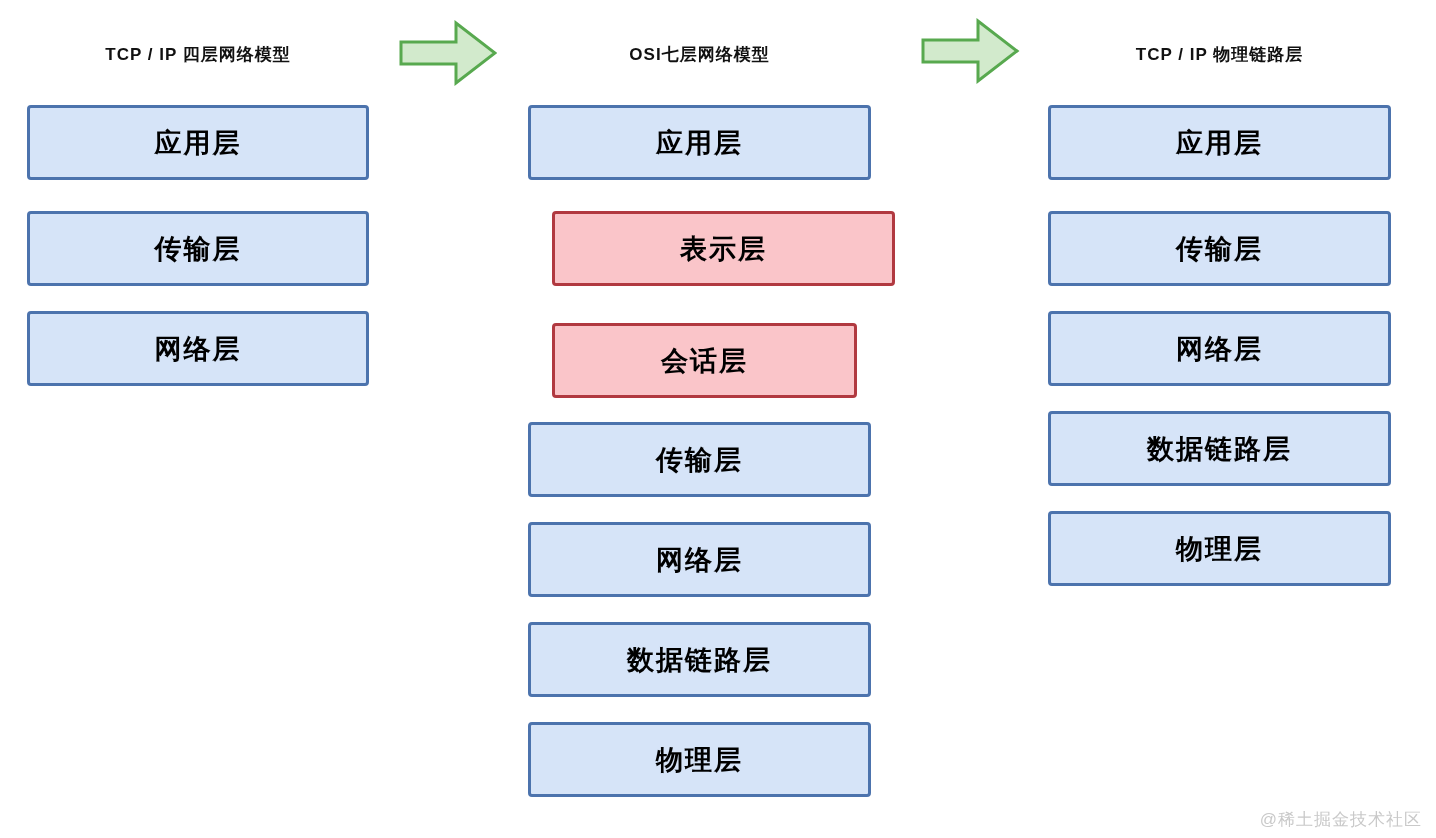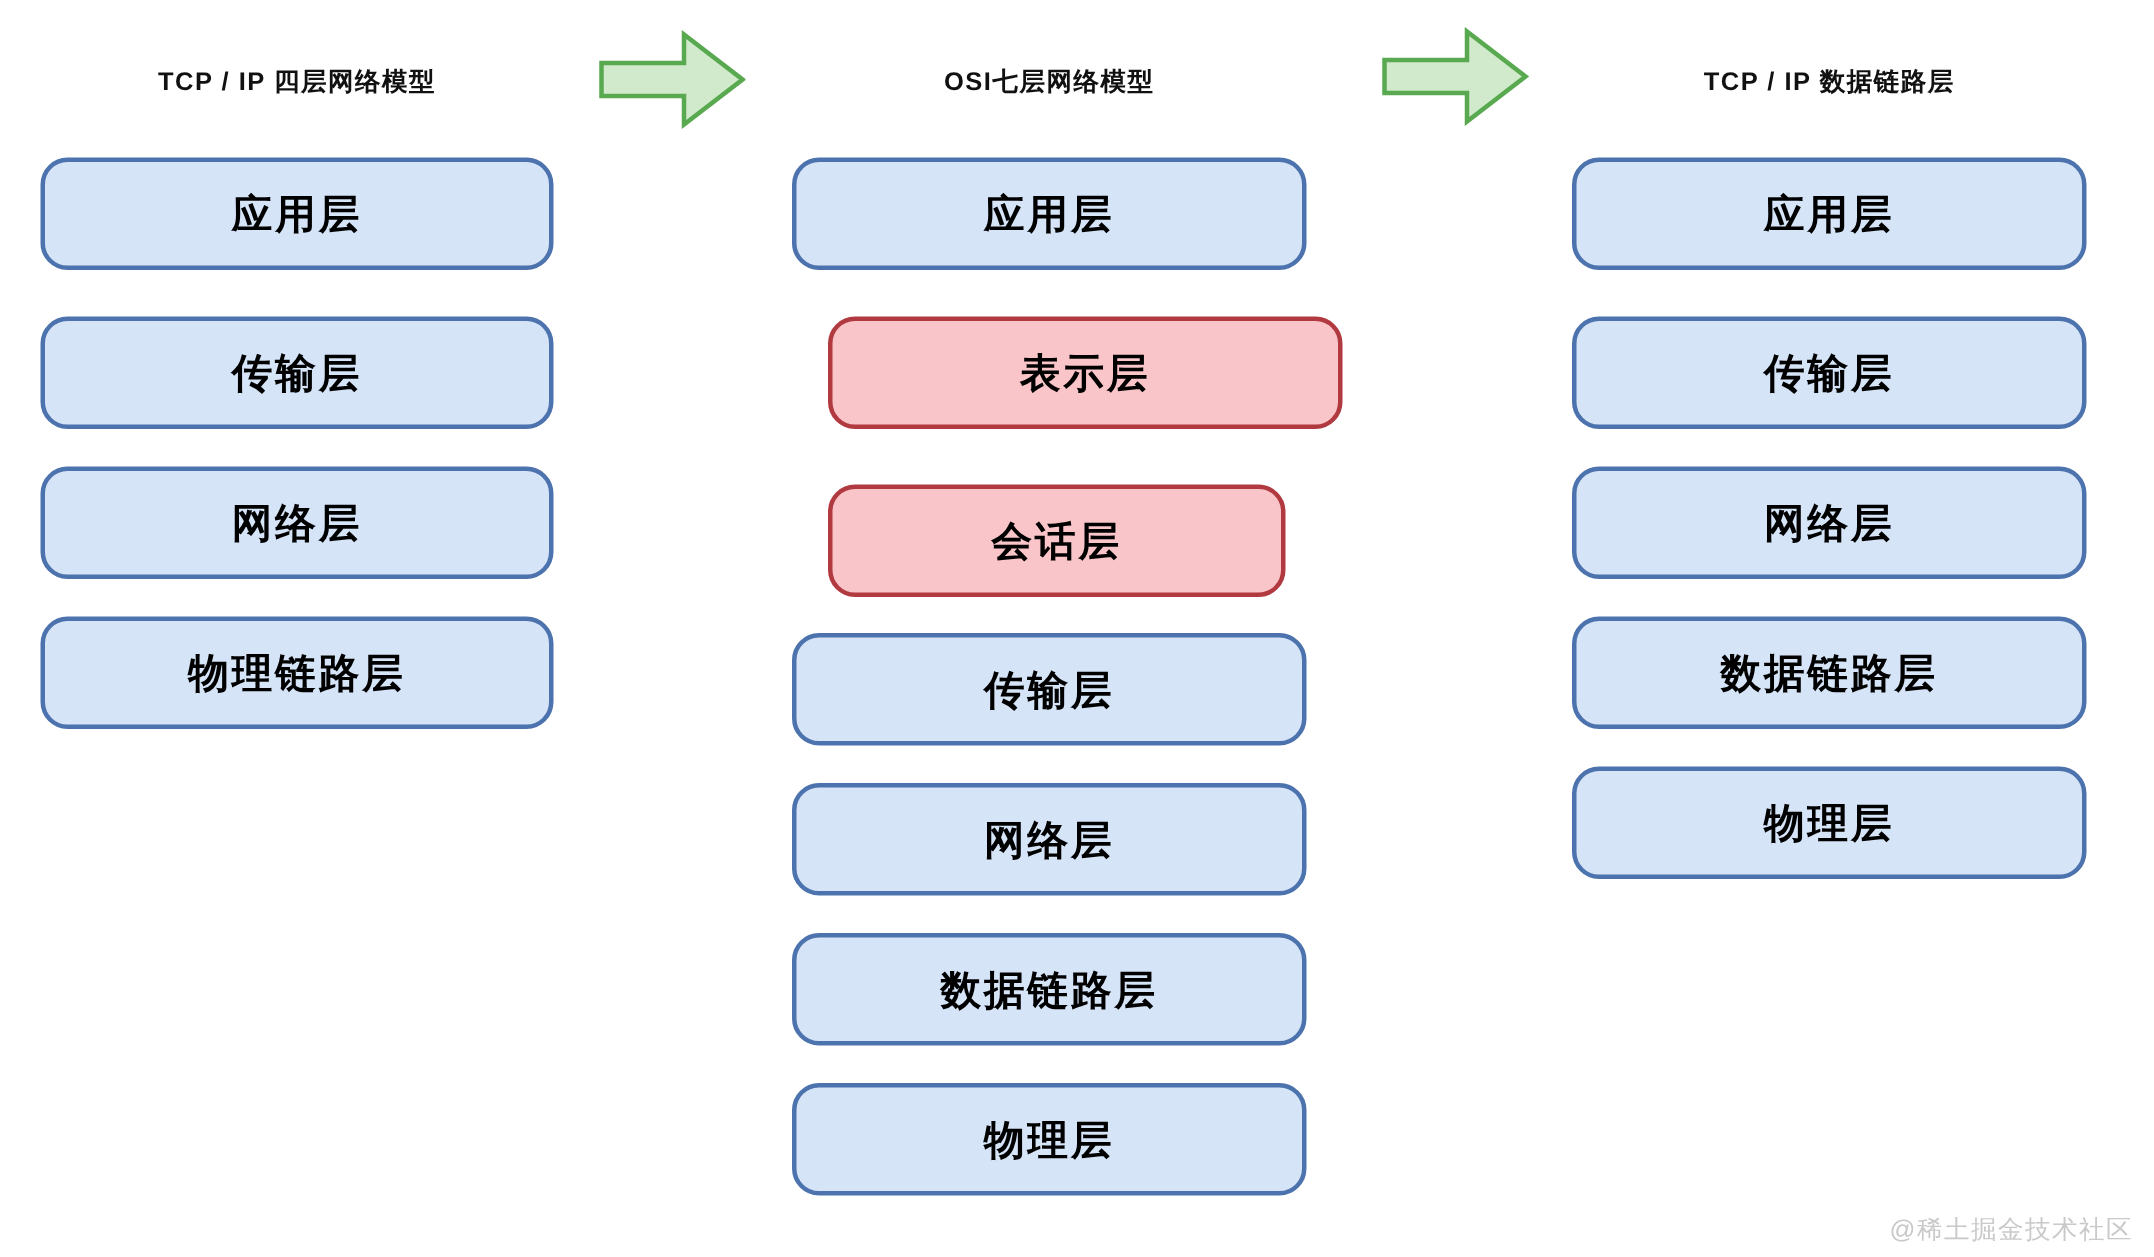--- a/index.html
+++ b/index.html
@@ -26,21 +26,21 @@
     font-size: 17px;
     font-weight: 600;
     letter-spacing: 1px;
     white-space: nowrap;
     color: #111111;
   }
   .layer-box {
     position: absolute;
     height: 75px;
     box-sizing: border-box;
-    border-radius: 18px;
+    border-radius: 4px;
     display: flex;
     align-items: center;
     justify-content: center;
     font-size: 27px;
     font-weight: 600;
     letter-spacing: 2px;
     color: #000000;
   }
   .layer-box.blue {
     background: #d6e4f8;
@@ -75,21 +75,20 @@
 <div class="canvas">
 
   <div class="col-title" style="left:27px; width:342px;">TCP / IP 四层网络模型</div>
 
   <div class="layer-box blue" style="left:27px; top:105px; width:342px;">应用层</div>
 
   <div class="layer-box blue" style="left:27px; top:211px; width:342px;">传输层</div>
 
   <div class="layer-box blue" style="left:27px; top:311px; width:342px;">网络层</div>
 
-  <div class="layer-box blue" style="left:27px; top:411px; width:342px;">物理链路层</div>
 
   <svg class="arrow-svg" style="left:399px; top:20px;" width="98" height="66" viewBox="0 0 98 66">
     <polygon points="2,22 57,22 57,3 96,33 57,63 57,44 2,44"></polygon>
   </svg>
 
   <div class="col-title" style="left:528px; width:343px;text-align:right;">OSI七层网络模型</div>
 
   <div class="layer-box blue" style="left:528px; top:105px; width:343px;">应用层</div>
 
   <div class="layer-box red" style="left:528px; top:211px; width:343px;">表示层</div>
@@ -101,21 +100,21 @@
   <div class="layer-box blue" style="left:528px; top:522px; width:343px;">网络层</div>
 
   <div class="layer-box blue" style="left:528px; top:622px; width:343px;">数据链路层</div>
 
   <div class="layer-box blue" style="left:528px; top:722px; width:343px;">物理层</div>
 
   <svg class="arrow-svg" style="left:920px; top:18px;" width="100" height="66" viewBox="0 0 98 66">
     <polygon points="2,22 57,22 57,3 96,33 57,63 57,44 2,44"></polygon>
   </svg>
 
-  <div class="col-title" style="left:1048px; width:343px;">TCP / IP 数据链路层</div>
+  <div class="col-title" style="left:1048px; width:343px;">TCP / IP 物理链路层</div>
 
   <div class="layer-box blue" style="left:1048px; top:105px; width:343px;">应用层</div>
 
   <div class="layer-box blue" style="left:1048px; top:211px; width:343px;">传输层</div>
 
   <div class="layer-box blue" style="left:1048px; top:311px; width:343px;">网络层</div>
 
   <div class="layer-box blue" style="left:1048px; top:411px; width:343px;">数据链路层</div>
 
   <div class="layer-box blue" style="left:1048px; top:511px; width:343px;">物理层</div>

